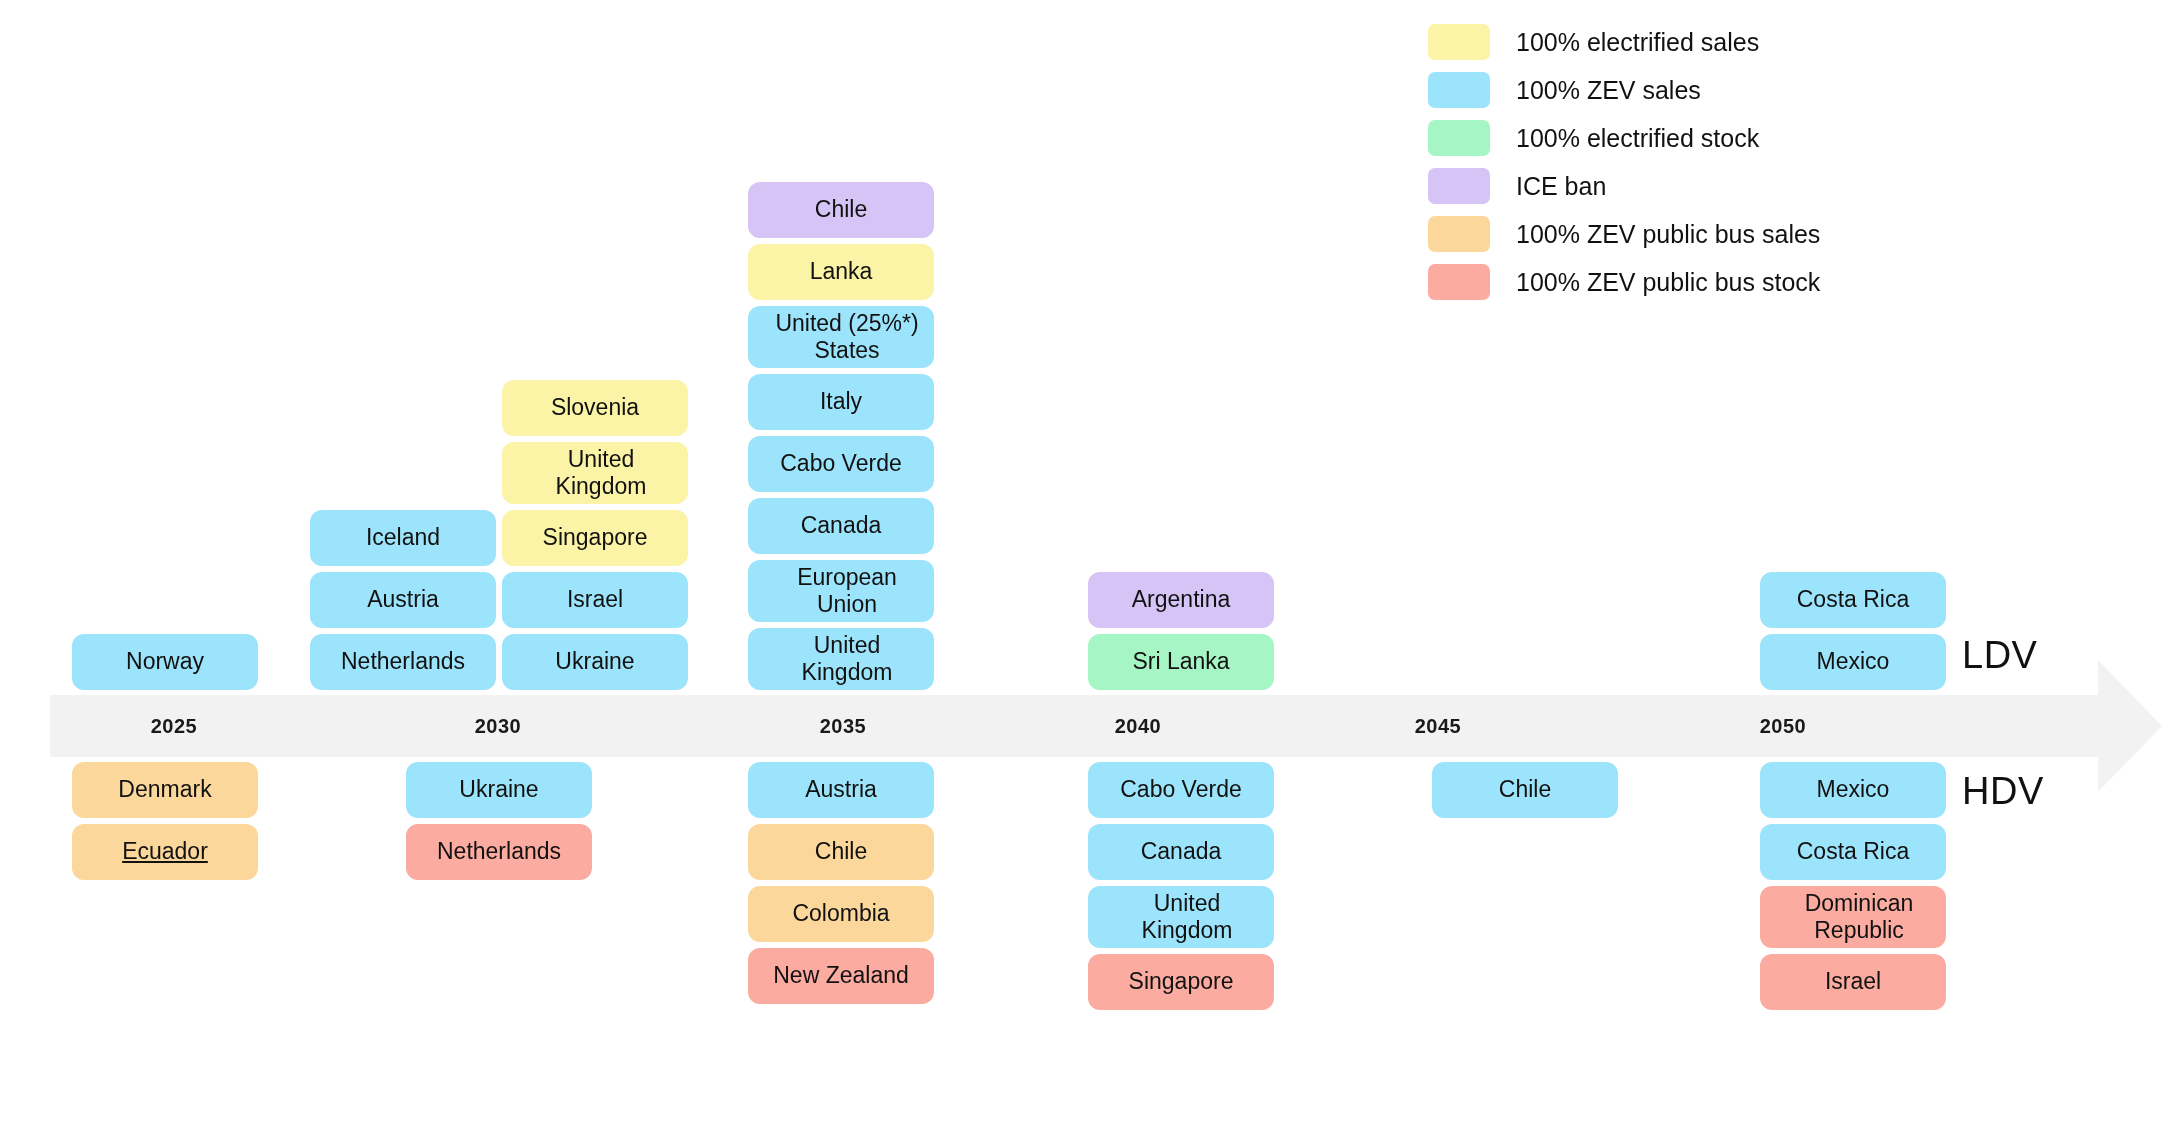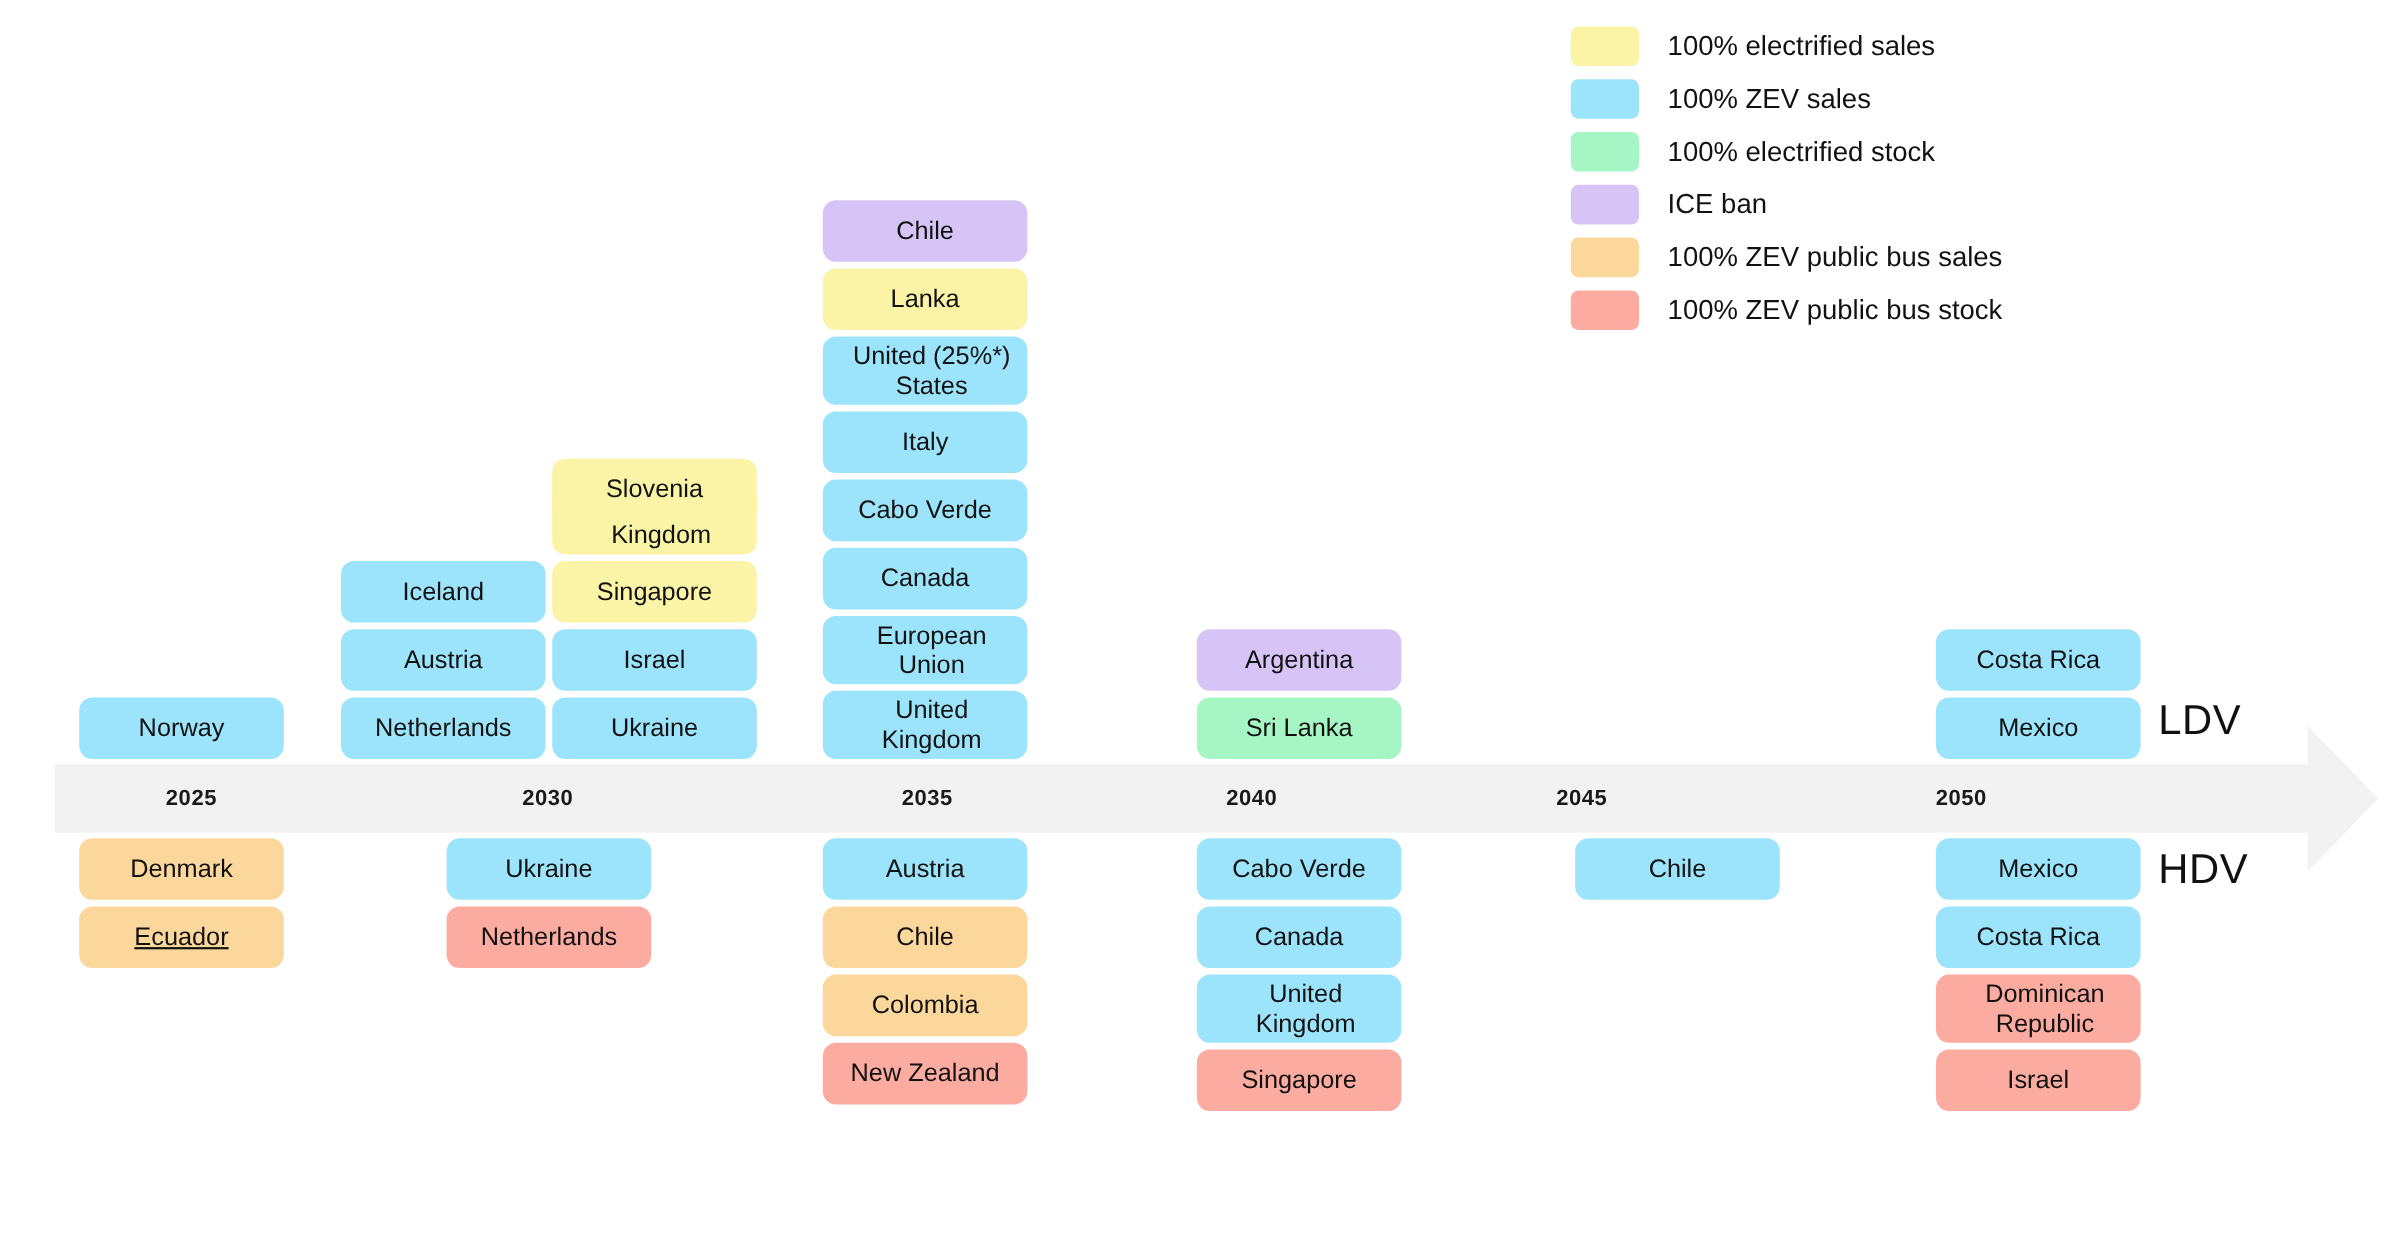--- a/index.html
+++ b/index.html
@@ -116,21 +116,21 @@
 
   <div id="ldv-cards">
       <div class="card h1" style="left: 72px; background: rgb(156, 228, 251); top: 634px;">Norway</div>
       <div class="card h1" style="left: 310px; background: rgb(156, 228, 251); top: 634px;">Netherlands</div>
       <div class="card h1" style="left: 310px; background: rgb(156, 228, 251); top: 572px;">Austria</div>
       <div class="card h1" style="left: 310px; background: rgb(156, 228, 251); top: 510px;">Iceland</div>
       <div class="card h1" style="left: 502px; background: rgb(156, 228, 251); top: 634px;">Ukraine</div>
       <div class="card h1" style="left: 502px; background: rgb(156, 228, 251); top: 572px;">Israel</div>
       <div class="card h1" style="left: 502px; background: rgb(251, 243, 166); top: 510px;">Singapore</div>
       <div class="card h2" style="left: 502px; background: rgb(251, 243, 166); top: 442px;">United Kingdom</div>
-      <div class="card h1" style="left: 502px; background: rgb(251, 243, 166); top: 380px; margin-top: 37px;">Slovenia</div>
+      <div class="card h1" style="left: 502px; background: rgb(251, 243, 166); top: 380px;">Slovenia</div>
       <div class="card h2" style="left: 748px; background: rgb(156, 228, 251); top: 628px;">United Kingdom</div>
       <div class="card h2" style="left: 748px; background: rgb(156, 228, 251); top: 560px;">European Union</div>
       <div class="card h1" style="left: 748px; background: rgb(156, 228, 251); top: 498px;">Canada</div>
       <div class="card h1" style="left: 748px; background: rgb(156, 228, 251); top: 436px;">Cabo Verde</div>
       <div class="card h1" style="left: 748px; background: rgb(156, 228, 251); top: 374px;">Italy</div>
       <div class="card h2" style="left: 748px; background: rgb(156, 228, 251); top: 306px;">United (25%*) States</div>
       <div class="card h1" style="left: 748px; background: rgb(251, 243, 166); top: 244px;">Lanka</div>
       <div class="card h1" style="left: 748px; background: rgb(214, 196, 246); top: 182px;">Chile</div>
       <div class="card h1" style="left: 1088px; background: rgb(166, 245, 196); top: 634px;">Sri Lanka</div>
       <div class="card h1" style="left: 1088px; background: rgb(214, 196, 246); top: 572px;">Argentina</div>

